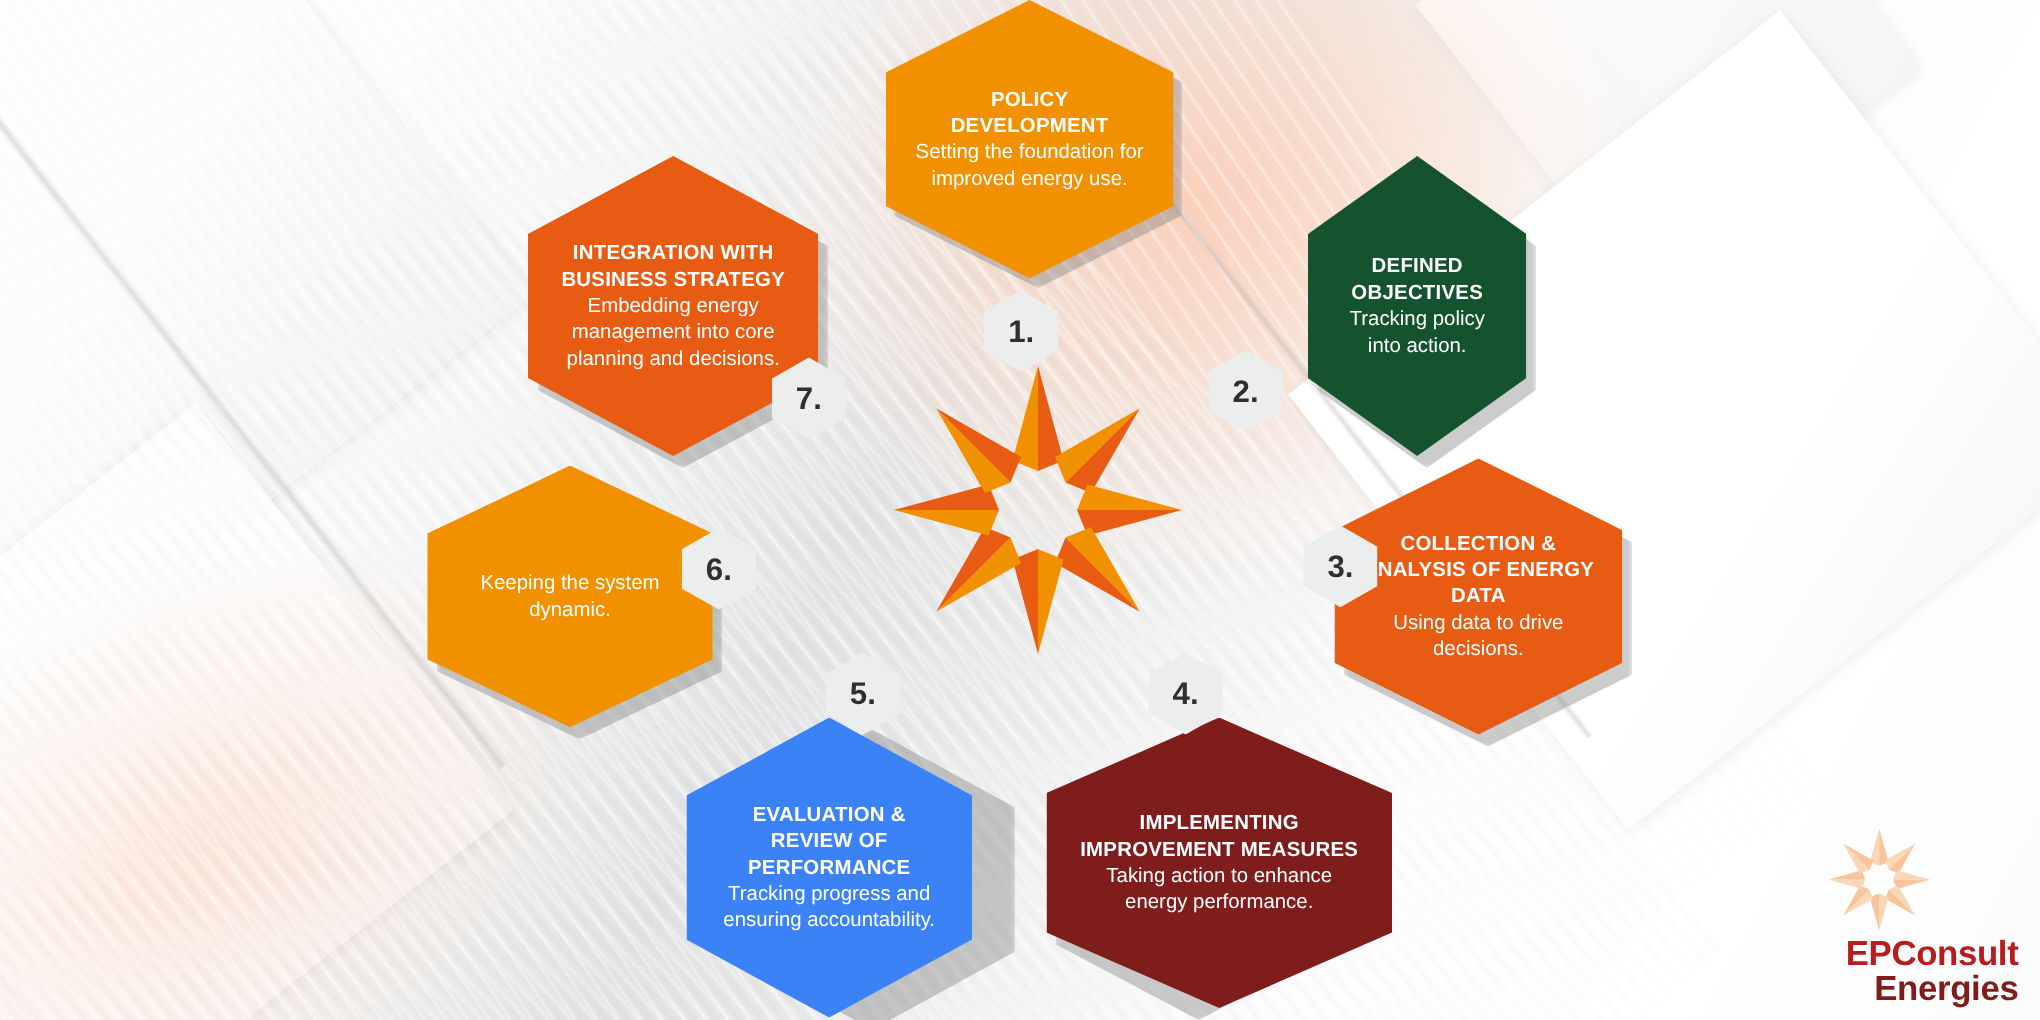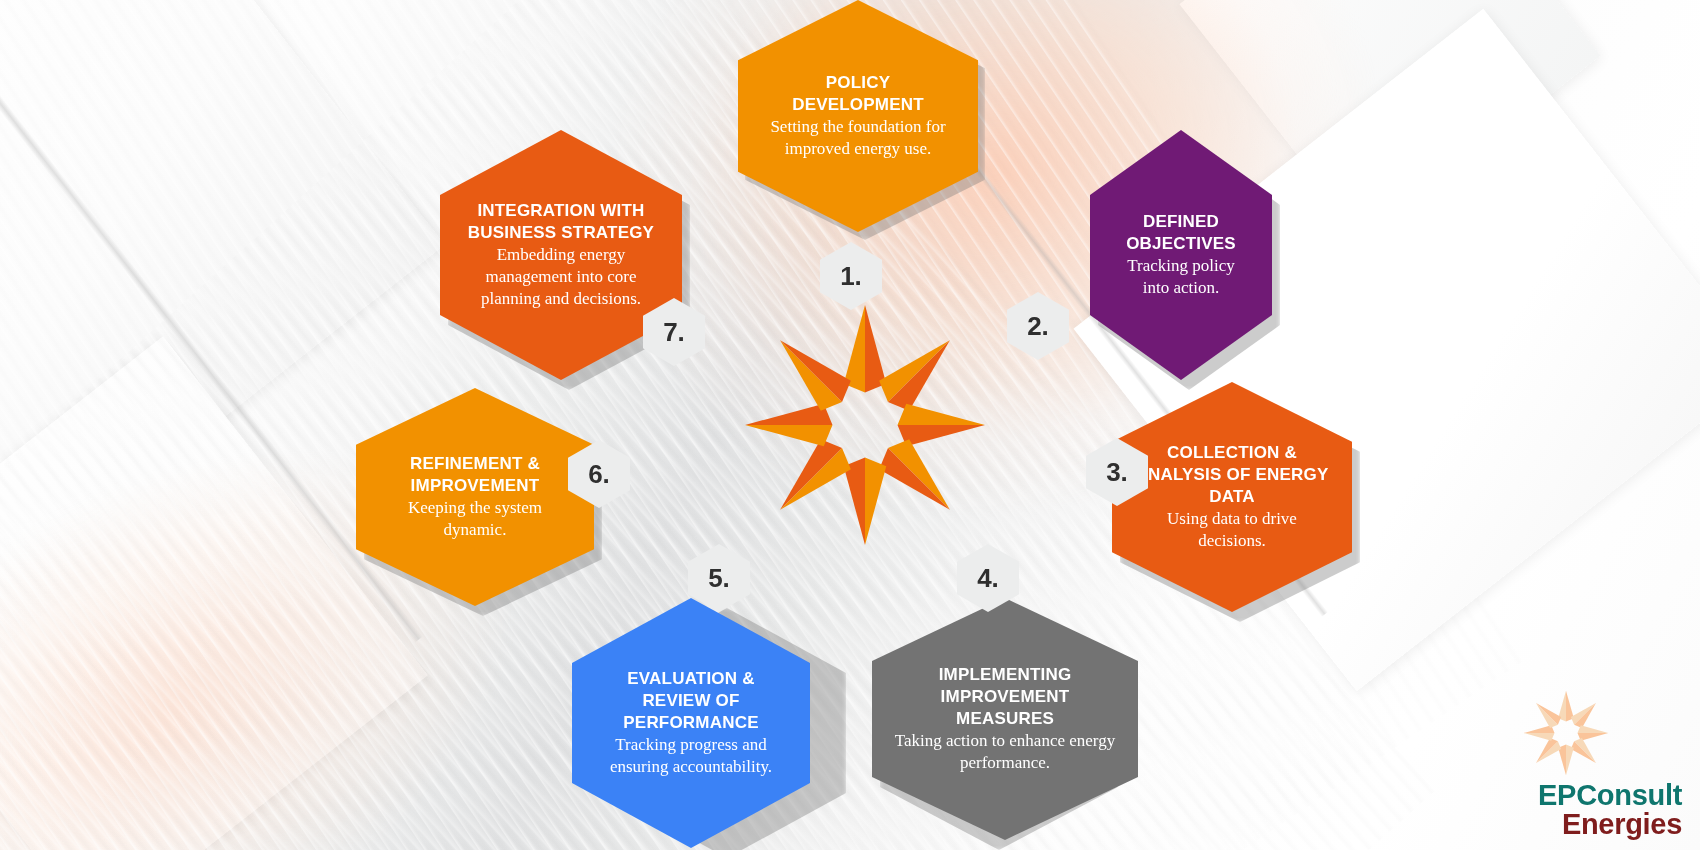--- a/index.html
+++ b/index.html
@@ -96,21 +96,21 @@
   }
   .hex .inner{
     padding:0 22px;
     line-height:1.3;
   }
   .hex .title{
     color:#ffffff;font-weight:700;font-size:17px;letter-spacing:.2px;
     display:block;
   }
   .hex .desc{
-    color:#ffffff;font-weight:400;font-size:17px;display:block;font-family:Liberation Serif, serif;
+    color:#ffffff;font-weight:400;font-size:17px;display:block;
   }
   .hexshadow{
     position:absolute;
     -webkit-clip-path:polygon(50% 0%,100% 26%,100% 74%,50% 100%,0% 74%,0% 26%);
     clip-path:polygon(50% 0%,100% 26%,100% 74%,50% 100%,0% 74%,0% 26%);
     background:rgba(120,120,120,.38);
     filter:blur(2px);
   }
 
   
@@ -123,21 +123,21 @@
     display:flex;align-items:center;justify-content:center;
     color:#2f2f2f;font-weight:700;font-size:26px;
   }
 
   
   .starwrap{position:absolute;left:740px;top:300px;width:250px;height:250px;}
 
   
   .logo{position:absolute;right:18px;bottom:10px;width:220px;text-align:right;}
   .logo .mark{width:92px;height:92px;margin:0 auto 2px 58px;}
-  .logo .l1{font-size:29px;font-weight:700;color:#0f766e;line-height:1.02;letter-spacing:-.3px;}
+  .logo .l1{font-size:29px;font-weight:700;color:#b91c1c;line-height:1.02;letter-spacing:-.3px;}
   .logo .l2{font-size:29px;font-weight:700;color:#7f1d1d;line-height:1.02;letter-spacing:-.3px;}
 </style>
 </head>
 <body>
 
 <div id="stage">
 
   <div class="bg">
     <div class="bg-base"></div>
     <div class="sheet s1"></div>
@@ -205,59 +205,58 @@
   <div class="hexshadow" style="left:745px;top:8px;width:240px;height:232px;"></div>
   <div class="hex" style="left:738px;top:0px;width:240px;height:232px;background:#F29100;">
     <div class="inner">
       <span class="title">POLICY DEVELOPMENT</span>
       <span class="desc">Setting the foundation for improved energy use.</span>
     </div>
   </div>
   <div class="badge" style="left:820px;top:242px;">1.</div>
 
   <div class="hexshadow" style="left:1098px;top:140px;width:182px;height:250px;"></div>
-  <div class="hex" style="left:1090px;top:130px;width:182px;height:250px;background:#701a75;">
+  <div class="hex" style="left:1090px;top:130px;width:182px;height:250px;background:#14532d;">
     <div class="inner">
       <span class="title">DEFINED OBJECTIVES</span>
       <span class="desc">Tracking policy into action.</span>
     </div>
   </div>
   <div class="badge" style="left:1007px;top:292px;">2.</div>
 
   <div class="hexshadow" style="left:1120px;top:392px;width:240px;height:230px;"></div>
   <div class="hex" style="left:1112px;top:382px;width:240px;height:230px;background:#E85B13;">
     <div class="inner">
       <span class="title">COLLECTION &amp; ANALYSIS OF ENERGY DATA</span>
       <span class="desc">Using data to drive decisions.</span>
     </div>
   </div>
   <div class="badge" style="left:1086px;top:438px;">3.</div>
 
   <div class="hexshadow" style="left:880px;top:608px;width:238px;height:242px;"></div>
-  <div class="hex" style="left:872px;top:598px;width:266px;height:242px;background:#737373;">
+  <div class="hex" style="left:872px;top:598px;width:288px;height:242px;background:#7f1d1d;">
     <div class="inner">
       <span class="title">IMPLEMENTING IMPROVEMENT MEASURES</span>
       <span class="desc">Taking action to enhance energy performance.</span>
     </div>
   </div>
   <div class="badge" style="left:957px;top:544px;">4.</div>
 
   <div class="hexshadow" style="left:608px;top:608px;width:238px;height:250px;"></div>
   <div class="hex" style="left:572px;top:598px;width:238px;height:250px;background:#3b82f6;">
     <div class="inner">
       <span class="title">EVALUATION &amp; REVIEW OF PERFORMANCE</span>
       <span class="desc">Tracking progress and ensuring accountability.</span>
     </div>
   </div>
   <div class="badge" style="left:688px;top:544px;">5.</div>
 
   <div class="hexshadow" style="left:364px;top:398px;width:238px;height:218px;"></div>
   <div class="hex" style="left:356px;top:388px;width:238px;height:218px;background:#F29100;">
     <div class="inner">
-      <span class="title">REFINEMENT &amp; IMPROVEMENT</span>
       <span class="desc">Keeping the system dynamic.</span>
     </div>
   </div>
   <div class="badge" style="left:568px;top:440px;">6.</div>
 
   <div class="hexshadow" style="left:448px;top:140px;width:242px;height:250px;"></div>
   <div class="hex" style="left:440px;top:130px;width:242px;height:250px;background:#E85B13;justify-content:center;">
     <div class="inner">
       <span class="title">INTEGRATION WITH BUSINESS STRATEGY</span>
       <span class="desc">Embedding energy management into core planning and decisions.</span>

